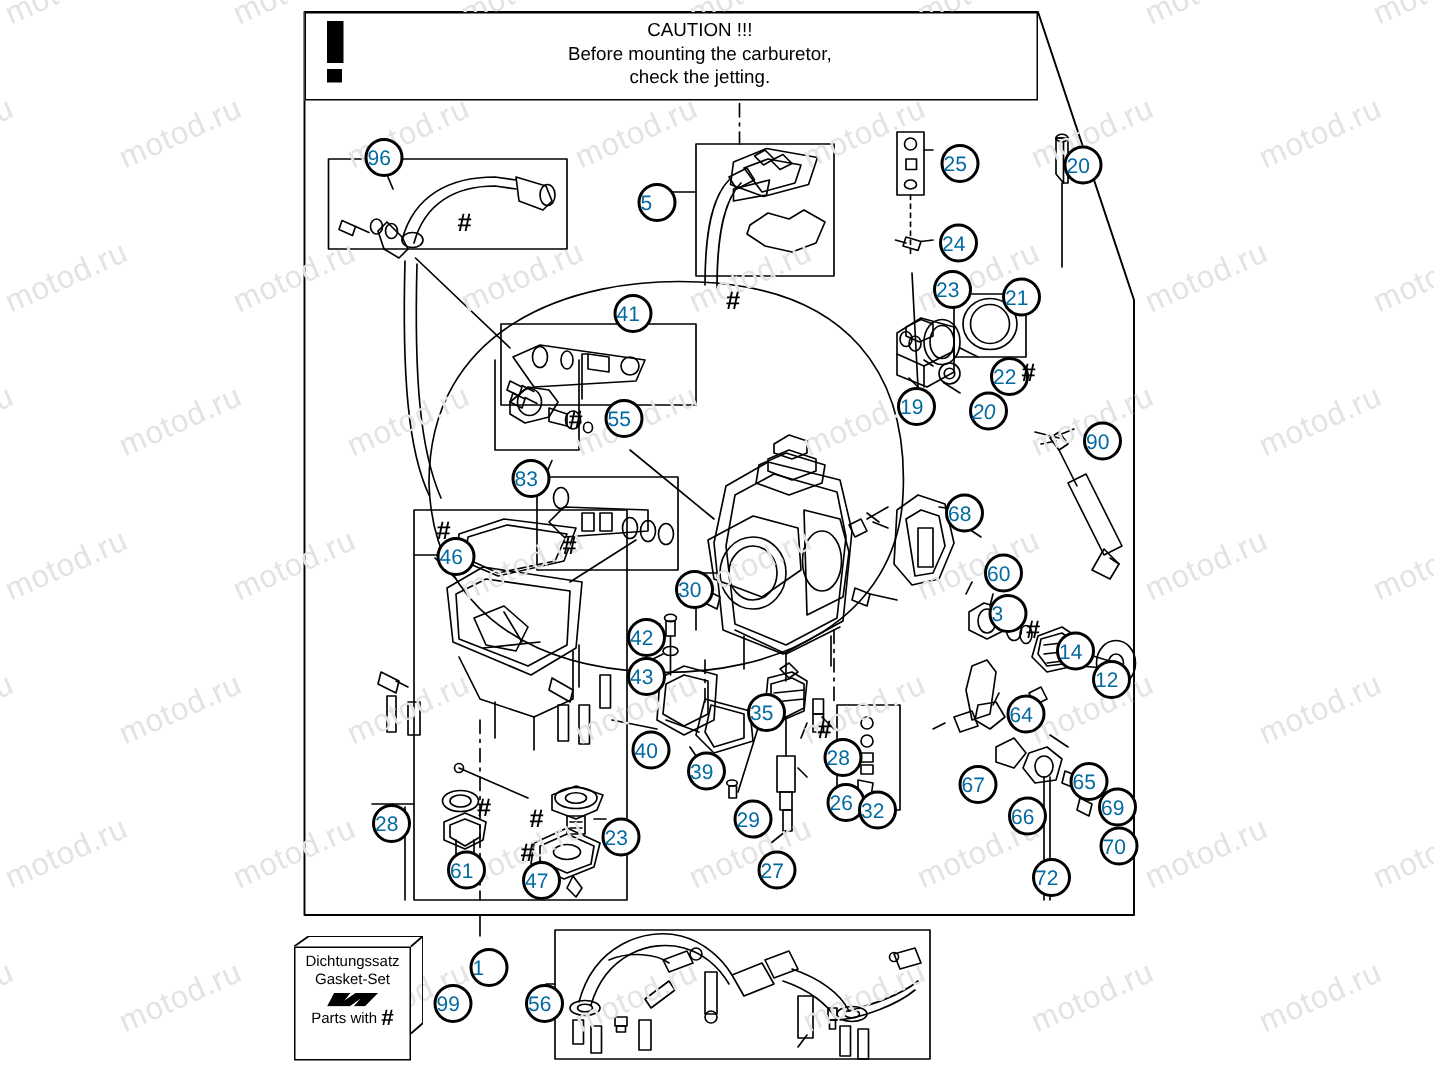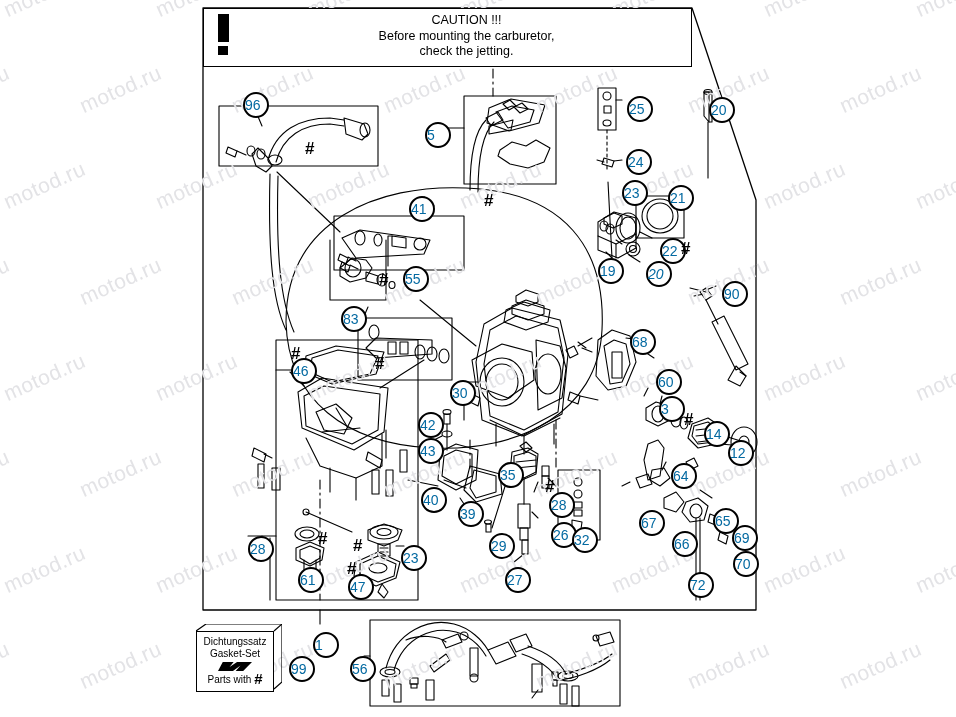--- a/index.html
+++ b/index.html
@@ -120,21 +120,21 @@
   
   #gasket-box {
     position: absolute;
     left: 196px; top: 624px;
     width: 86px; height: 72px;
     z-index: 6;
   }
   #gasket-face {
     position: absolute;
     left: 0; top: 7px;
-    width: 78px; height: 61px;
+    width: 78px; height: 76px;
     border: 1.4px solid #000;
     background: #fff;
     box-sizing: border-box;
     text-align: center;
     font-family: "Liberation Sans", sans-serif;
     font-size: 10px;
     line-height: 12px;
     color: #000;
     padding-top: 4px;
   }

